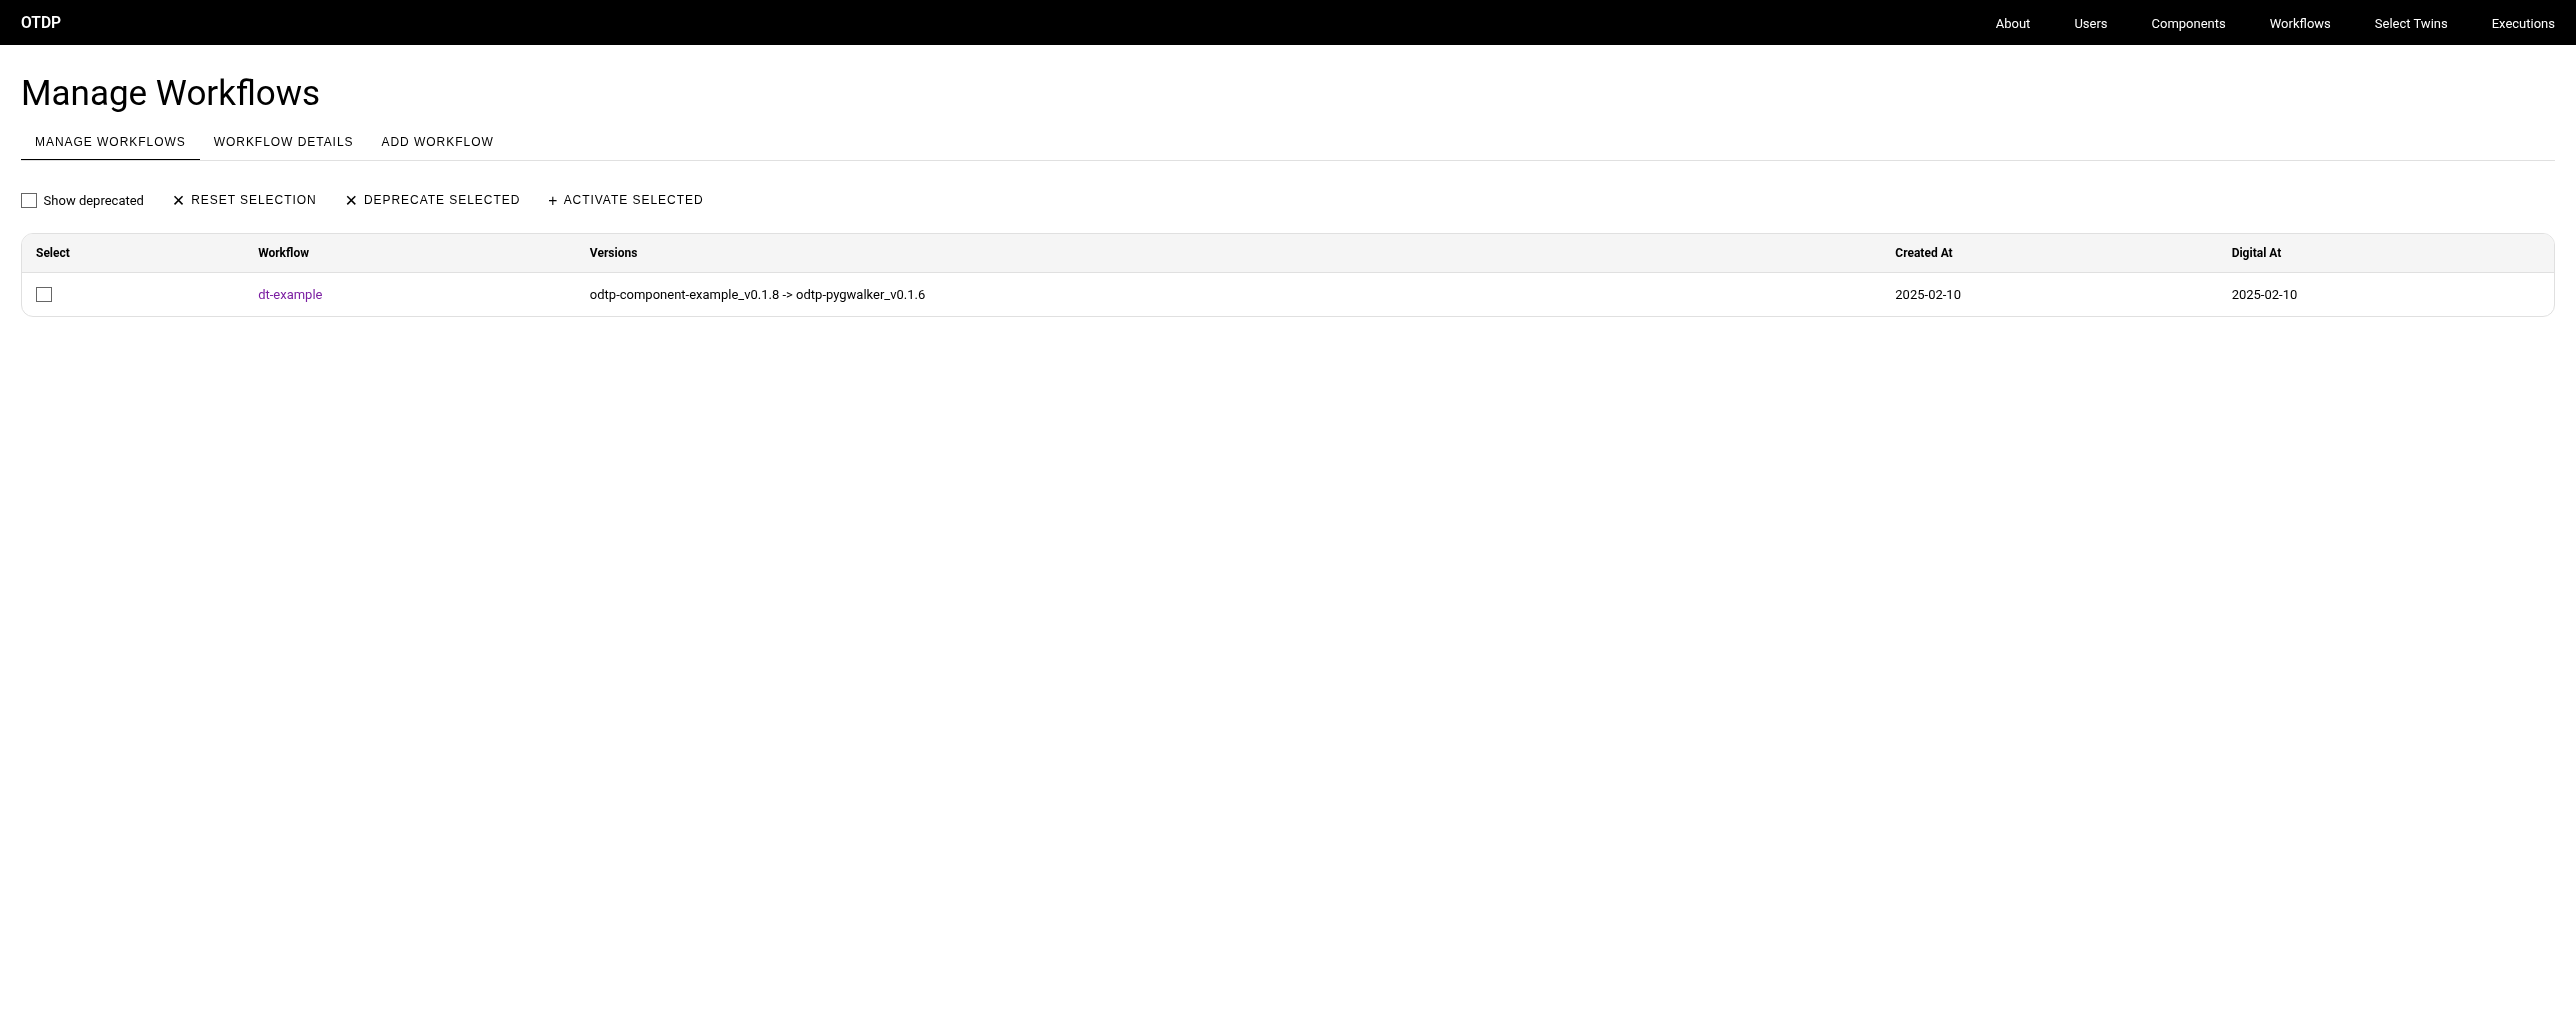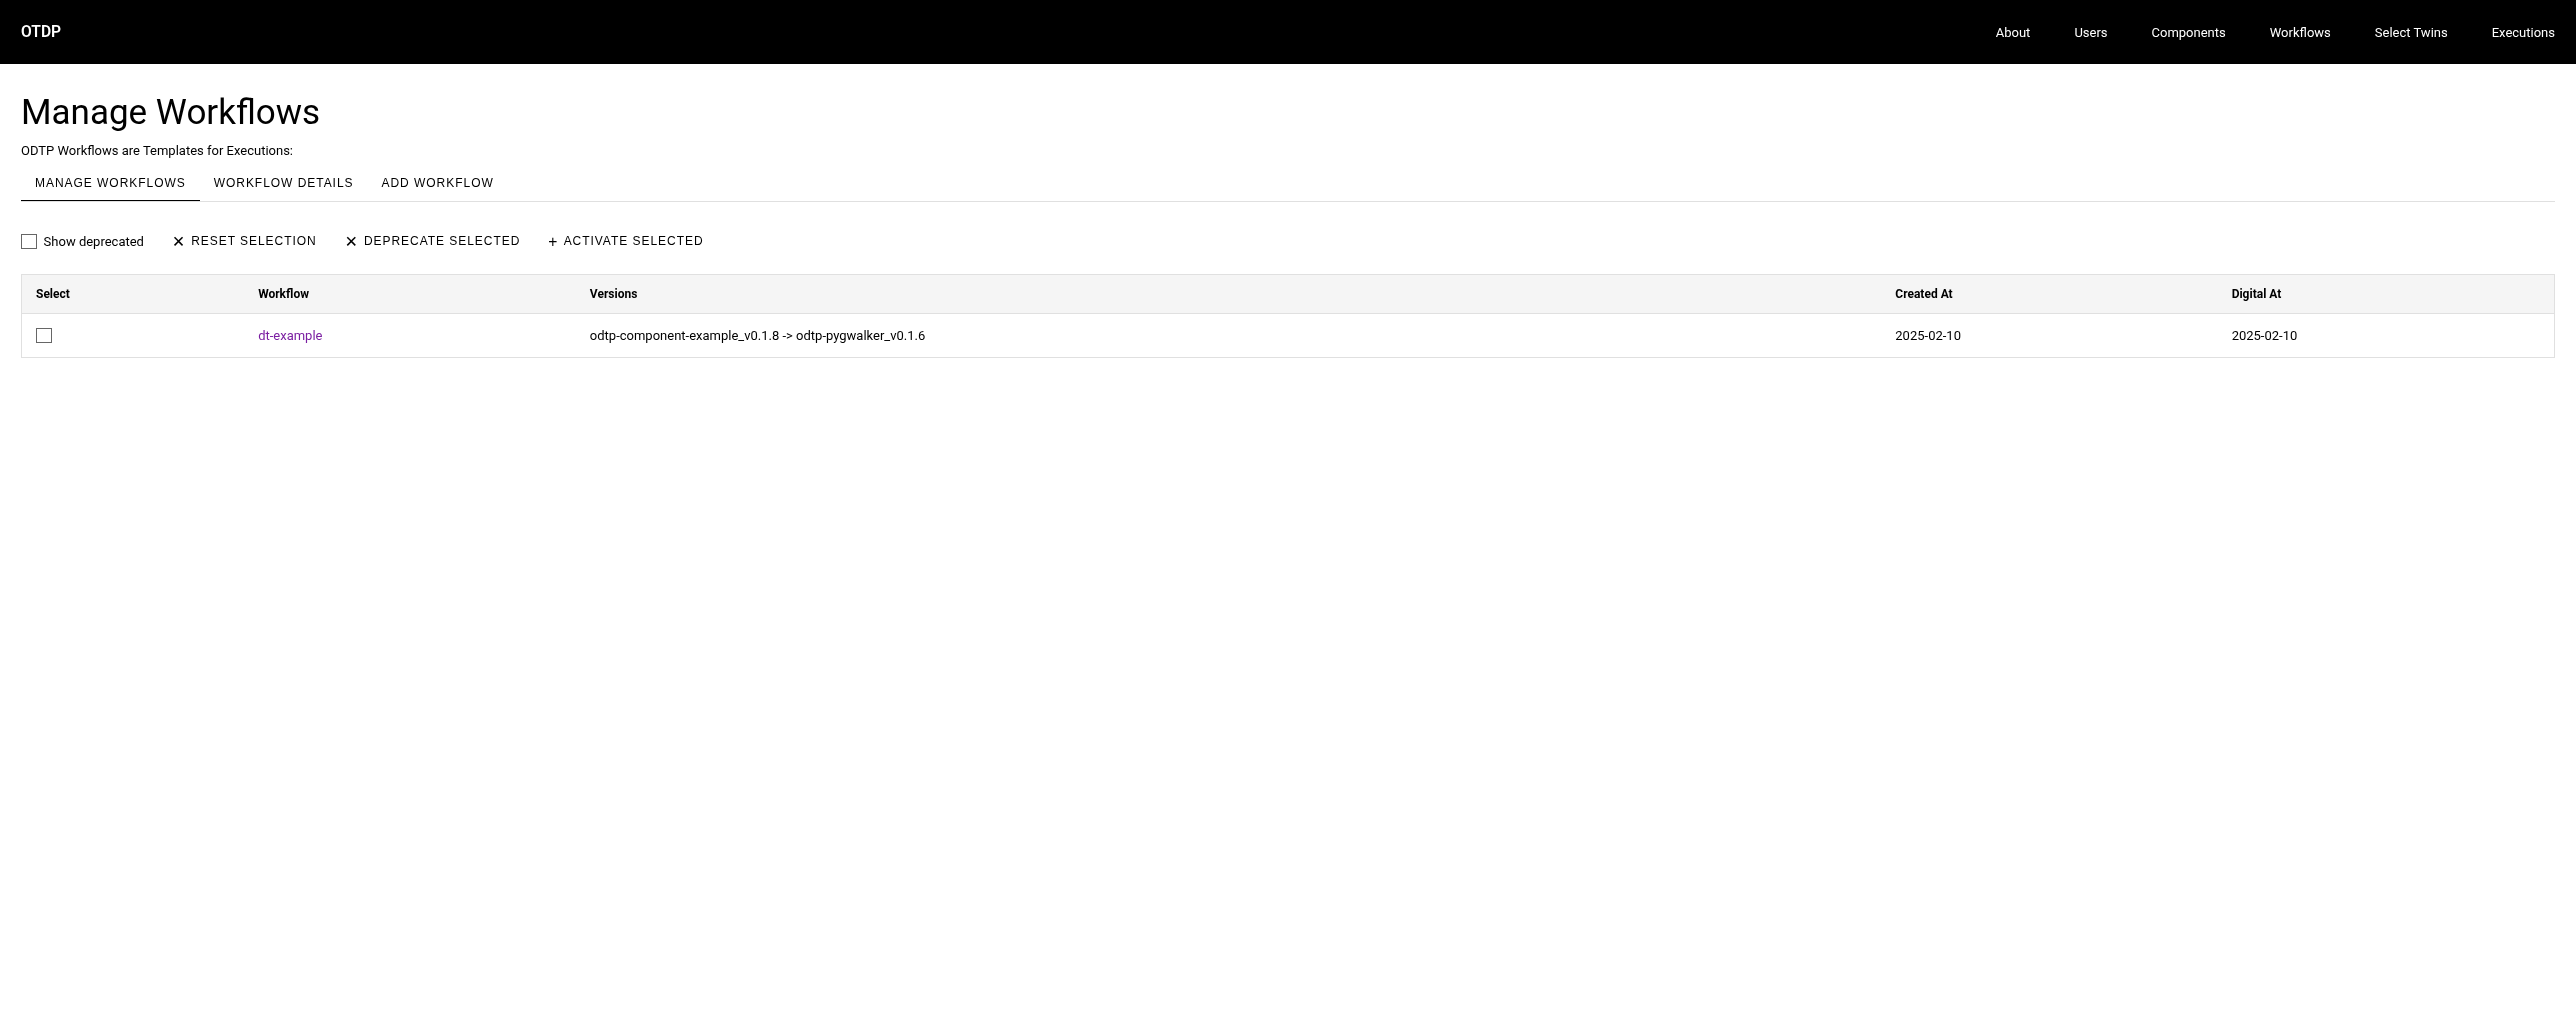--- a/index.html
+++ b/index.html
@@ -15,21 +15,21 @@
       background: #fff;
     }
 
     
     nav {
       background: #000;
       color: #fff;
       display: flex;
       align-items: center;
       padding: 0 21px;
-      height: 64px;
+      height: 45px;
     }
 
     .nav-brand {
       font-size: 15.6px;
       font-weight: 600;
       color: #fff;
       flex: 1;
     }
 
     .nav-links {
@@ -147,21 +147,21 @@
 
     .toolbar-icon {
       font-size: 15.6px;
       font-weight: 300;
       line-height: 1;
     }
 
     
     .table-container {
       border: 0.9px solid #e0e0e0;
-      border-radius: 0;
+      border-radius: 12px;
       overflow: hidden;
     }
 
     table {
       width: 100%;
       border-collapse: collapse;
     }
 
     thead tr {
       background: #f5f5f5;
@@ -200,21 +200,20 @@
       <li><a href="#">Users</a></li>
       <li><a href="#">Components</a></li>
       <li><a href="#">Workflows</a></li>
       <li><a href="#">Select Twins</a></li>
       <li><a href="#">Executions</a></li>
     </ul>
 </nav>
 
 <main class="main">
   <h1>Manage Workflows</h1>
-  <p class="description">ODTP Workflows are Templates for Executions:</p>
 
   <div class="tabs">
 
   <button class="tab active">MANAGE WORKFLOWS</button>
       <button class="tab">WORKFLOW DETAILS</button>
       <button class="tab">ADD WORKFLOW</button>
     </div>
 
   <div class="toolbar">
     <label class="show-deprecated">

